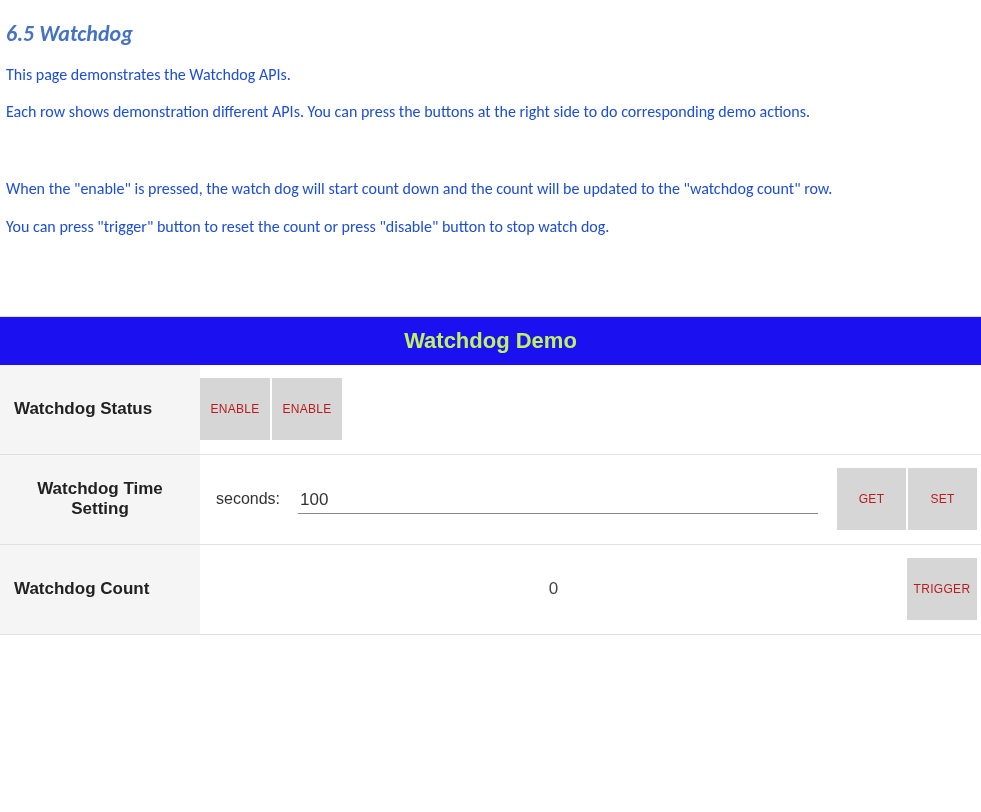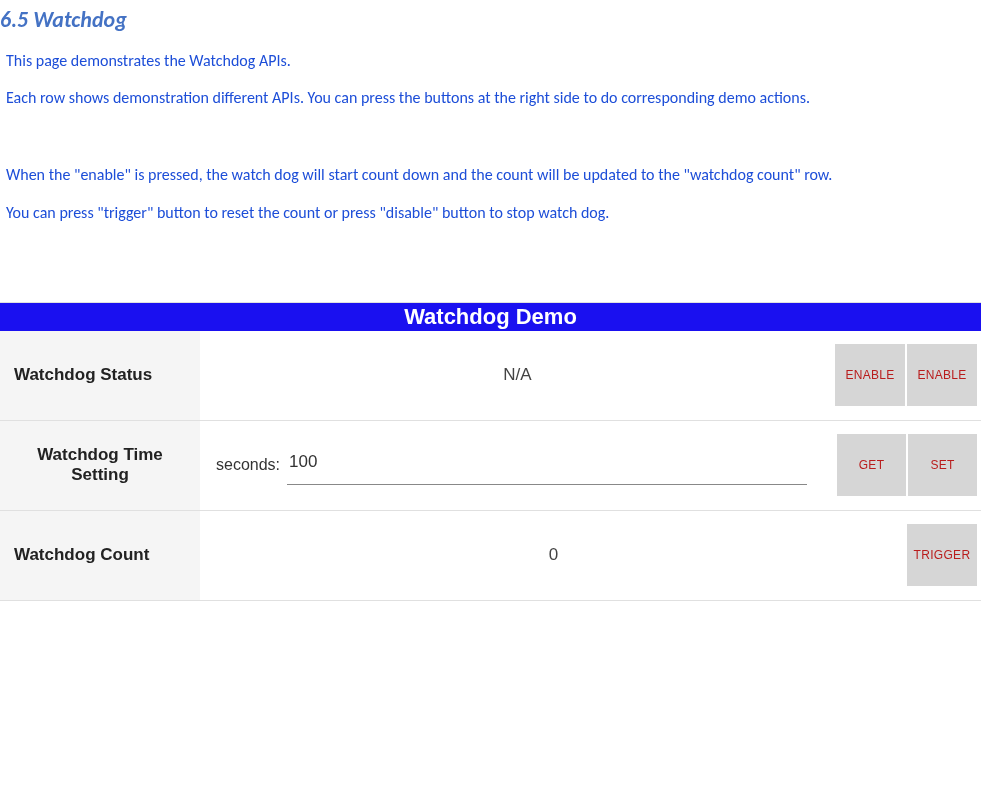--- a/index.html
+++ b/index.html
@@ -11,46 +11,47 @@
       font-family: Calibri, Arial, sans-serif;
       background: #fff;
       width: 981px;
       padding: 0;
     }
     .section-heading {
       color: #4472C4;
       font-size: 22px;
       font-weight: bold;
       font-style: italic;
-      margin: 6px 0 10px 0;
+      margin: 20px 0 10px 0;
+      padding-left: 6px;
     }
     .body-text {
       color: #1d4ed8;
       font-size: 16px;
       line-height: 2.2;
       padding-left: 6px;
       margin-bottom: 2px;
     }
     .spacer-sm {
       height: 40px;
     }
     .spacer-md {
       height: 60px;
     }
     .demo-container {
       margin-top: 10px;
       border-top: 1px solid #e0e0e0;
     }
     .demo-header {
       background: #1a10f0;
-      color: #ffffff;
+      color: #bef264;
       text-align: center;
       font-size: 22px;
       font-weight: bold;
-      padding: 1px 0;
+      padding: 11px 0;
       font-family: Arial, sans-serif;
     }
     .demo-row {
       display: flex;
       align-items: center;
       border-bottom: 1px solid #e0e0e0;
       min-height: 90px;
       background: #fff;
     }
     .demo-label-col {
@@ -73,29 +74,29 @@
       justify-content: center;
       padding: 0 16px;
       font-family: Arial, sans-serif;
       font-size: 17px;
       color: #444;
     }
     .demo-value-col.left {
       justify-content: flex-start;
     }
     .seconds-label {
-      margin-right: 7px;
+      margin-right: 18px;
       color: #333;
       font-size: 16px;
     }
     .underline-input {
       border: none;
       border-bottom: 1px solid #888;
       font-size: 17px;
-      padding: 6px 2px 12px 2px;
+      padding: 6px 2px 3px 2px;
       width: 520px;
       outline: none;
       font-family: Arial, sans-serif;
       color: #333;
       background: transparent;
     }
     .demo-buttons-col {
       display: flex;
       gap: 2px;
       padding-right: 4px;
@@ -132,21 +133,20 @@
 <p class="body-text">When the "enable" is pressed, the watch dog will start count down and the count will be updated to the "watchdog count" row.</p>
 <p class="body-text">You can press "trigger" button to reset the count or press "disable" button to stop watch dog.</p>
 
 <div class="spacer-md"></div>
 
 <div class="demo-container">
   <div class="demo-header">Watchdog Demo</div>
 
   <div class="demo-row">
     <div class="demo-label-col">Watchdog Status</div>
-    <div class="demo-value-col">N/A</div>
     <div class="demo-buttons-col">
       <button class="demo-button">ENABLE</button>
       <button class="demo-button">ENABLE</button>
     </div>
   </div>
 
   <div class="demo-row">
     <div class="demo-label-col">Watchdog Time Setting</div>
     <div class="demo-value-col left">
       <span class="seconds-label">seconds:</span>

